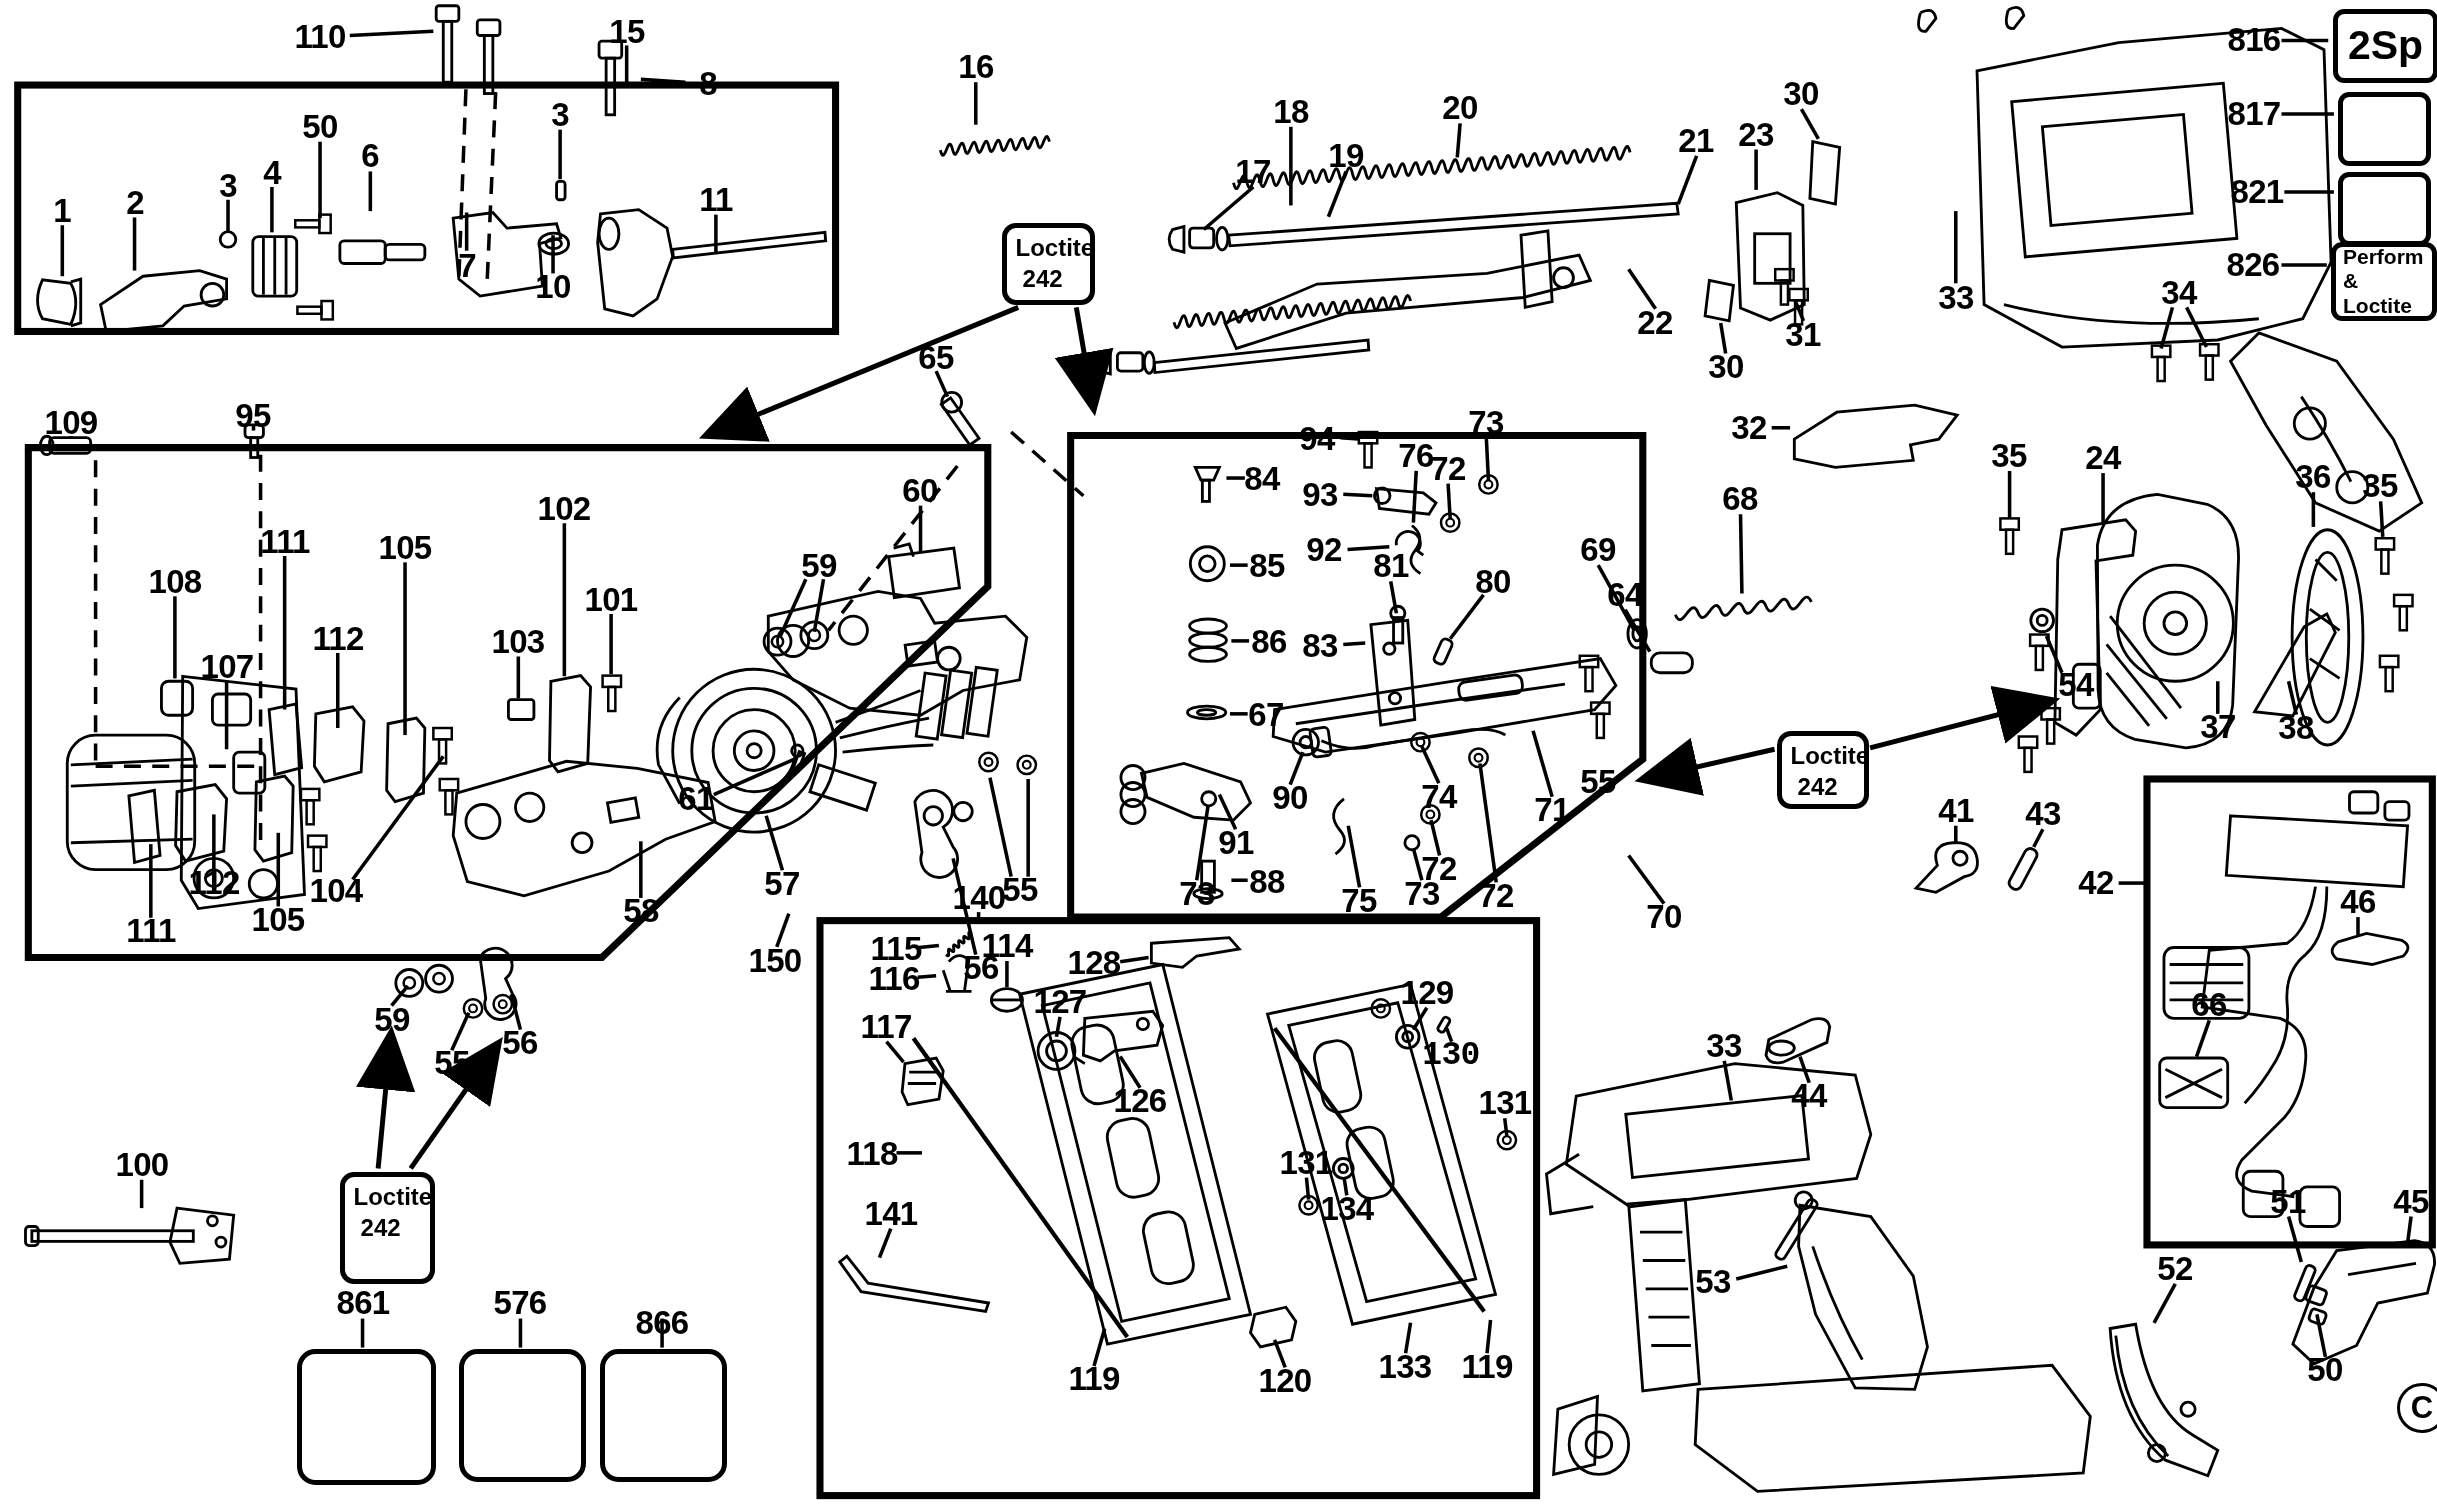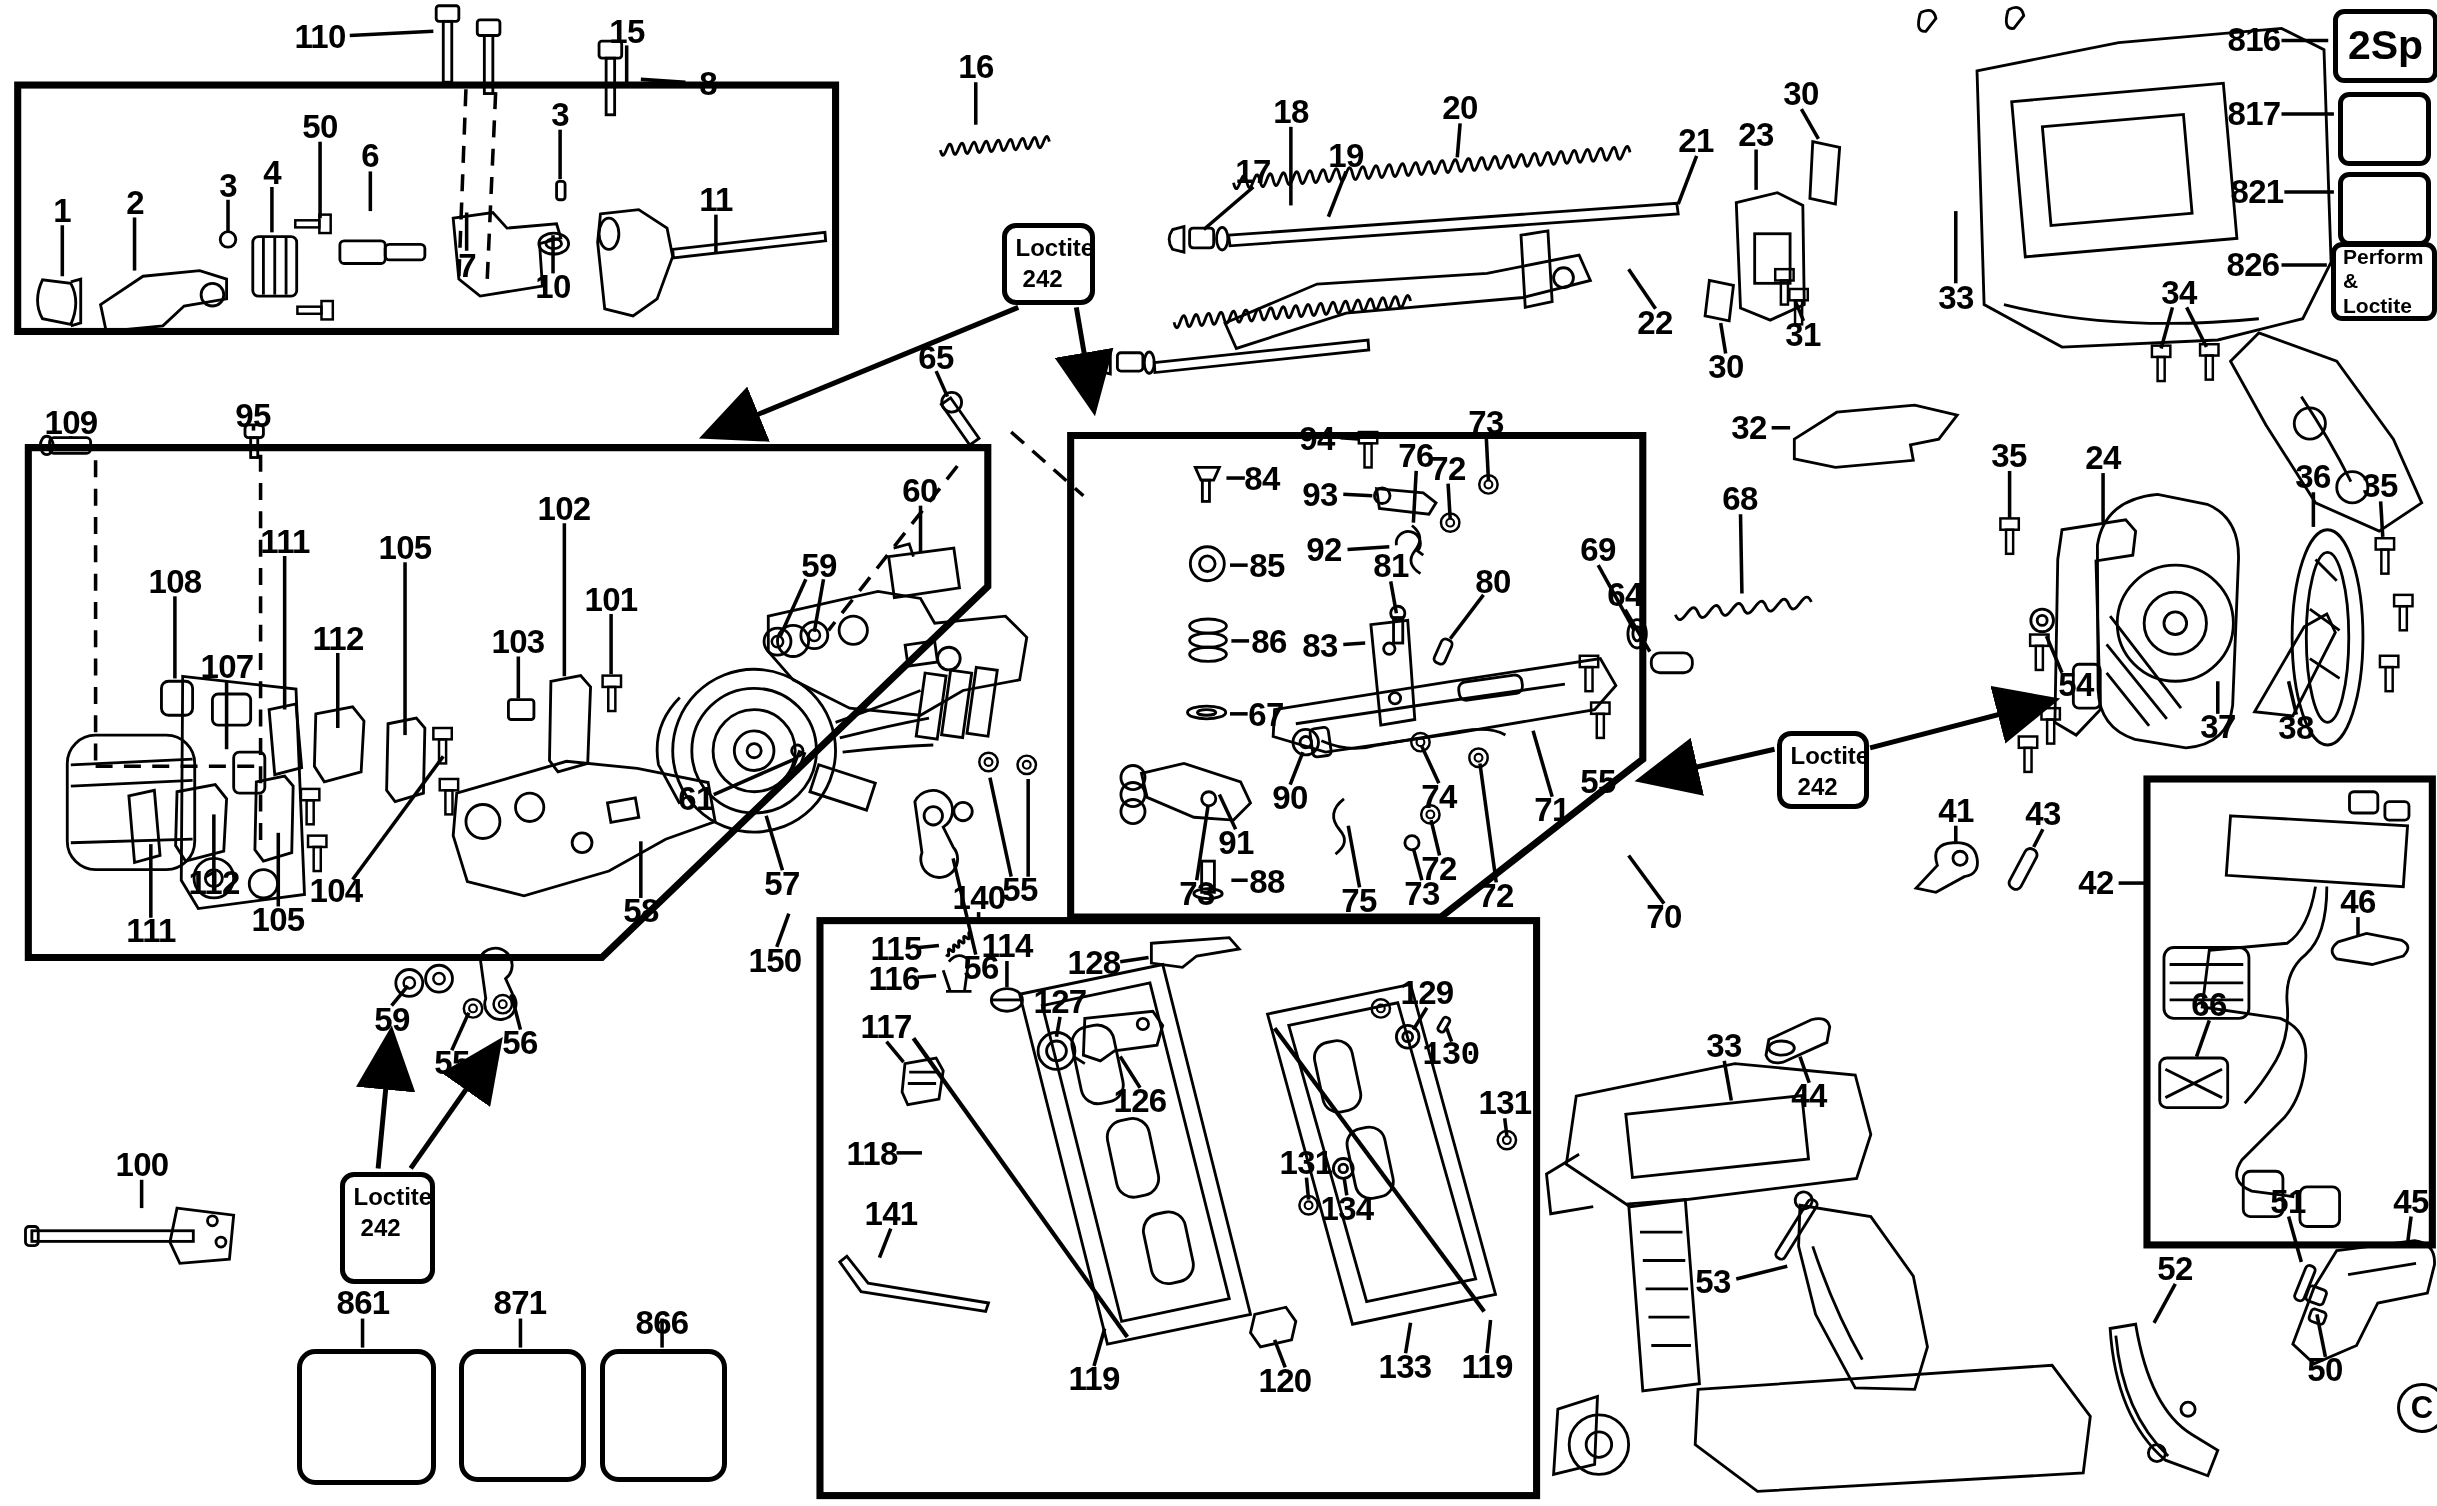--- a/index.html
+++ b/index.html
@@ -740,17 +740,17 @@
       <div class="plbl" style="left: 1347px; top: 1209px;">134</div>
       <div class="plbl" style="left: 1285px; top: 1381px;">120</div>
       <div class="plbl" style="left: 1405px; top: 1367px;">133</div>
       <div class="plbl" style="left: 1487px; top: 1367px;">119</div>
       <div class="plbl" style="left: 1713px; top: 1282px;">53</div>
       <div class="plbl" style="left: 2175px; top: 1269px;">52</div>
       <div class="plbl" style="left: 2288px; top: 1202px;">51</div>
       <div class="plbl" style="left: 2411px; top: 1202px;">45</div>
       <div class="plbl" style="left: 2325px; top: 1370px;">50</div>
       <div class="plbl" style="left: 363px; top: 1303px;">861</div>
-      <div class="plbl" style="left: 520px; top: 1303px;">871</div>
+      <div class="plbl" style="left: 520px; top: 1303px;">576</div>
       <div class="plbl" style="left: 662px; top: 1303px; margin-top: 20px;">866</div>
     </div>
 </div>
 
 
 </body></html>

